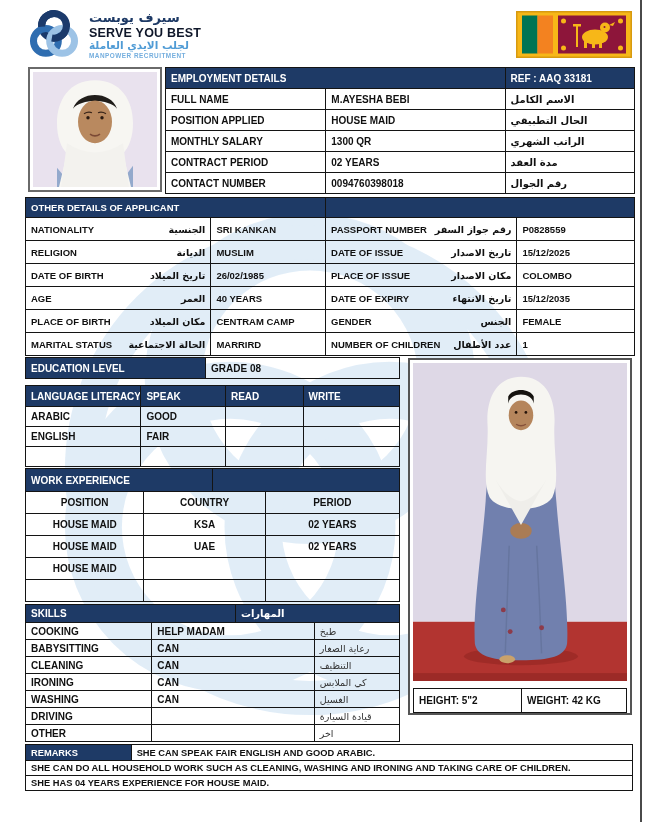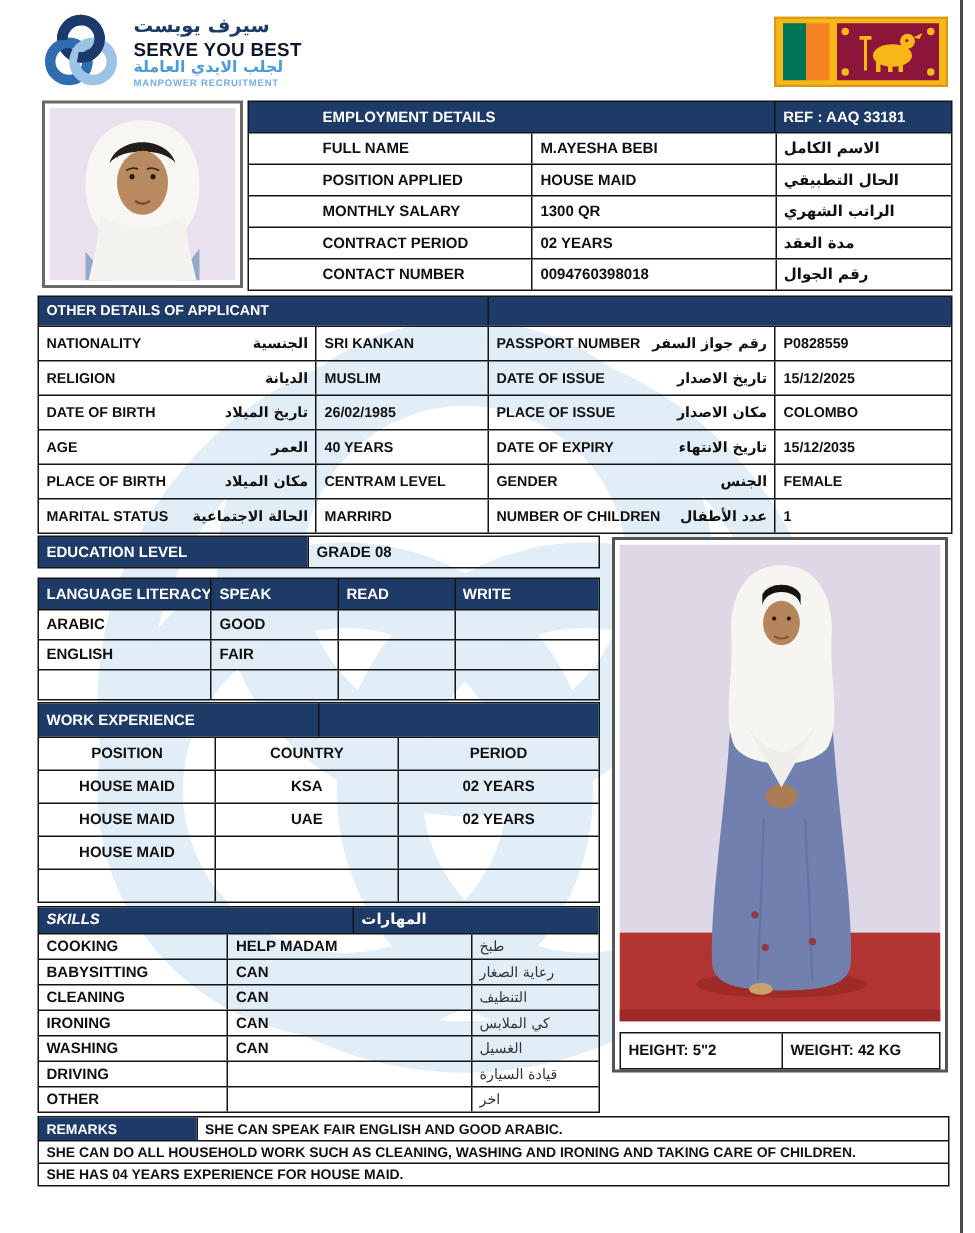--- a/index.html
+++ b/index.html
@@ -35,21 +35,21 @@
   .dual   { justify-content:space-between; }
   .ar { font-family:"DejaVu Sans",sans-serif; direction:rtl; }
   .ar-light { font-family:"DejaVu Sans",sans-serif; direction:rtl; font-weight:normal; color:#333; }
 
   
   .pp-box { left:28px; top:67px; width:134px; height:125px; border:2px solid #6a6a6a; background:#fff; padding:3px; }
   .pp-box svg { width:100%; height:100%; display:block; }
 
   
   .emp { left:165px; top:67px; width:470px; }
-  .emp .row { height:21px;padding-left:44px; }
+  .emp .row { height:21px; }
   .emp .row.hdr { height:20px; }
   .emp .c1 { width:160px; }
   .emp .c2 { width:180px; }
   .emp .c3 { width:130px; }
   .emp .hdr .c12 { width:340px; }
 
   
   .other { left:25px; top:197px; width:610px; }
   .other .row { height:23px; }
   .other .row.hdr { height:19px; }
@@ -81,21 +81,21 @@
   .work .bar .b1 { width:187px; }
   .work .bar .b2 { width:188px; }
   .work .row { height:22px; }
   .work .c1 { width:118px; }
   .work .c2 { width:122px; }
   .work .c3 { width:135px; }
 
   
   .skills { left:25px; top:604px; width:375px; }
   .skills .bar { height:17px; }
-  .skills .bar .b1 { width:210px;font-style:italic; }
+  .skills .bar .b1 { width:210px; }
   .skills .bar .b2 { width:165px; }
   .skills .row { height:17px; }
   .skills .c1 { width:145px; }
   .skills .c2 { width:132px;text-align:center; }
   .skills .c3 { width:98px; font-size:9.5px;margin-left:48px; }
 
   
   .remarks { left:25px; top:744px; width:608px; }
   .remarks .row { height:15px; }
   .remarks .cell { font-size:9.3px; }
@@ -269,21 +269,21 @@
           <span>DATE OF EXPIRY</span>
           <span class="ar">تاريخ الانتهاء</span>
         </div>
       <div class="cell c4">15/12/2035</div>
     </div>
     <div class="row">
       <div class="cell c1 dual">
           <span>PLACE OF BIRTH</span>
           <span class="ar">مكان الميلاد</span>
         </div>
-      <div class="cell c2">CENTRAM LEVEL</div>
+      <div class="cell c2">CENTRAM CAMP</div>
       <div class="cell c3 dual">
           <span>GENDER</span>
           <span class="ar">الجنس</span>
         </div>
       <div class="cell c4">FEMALE</div>
     </div>
     <div class="row">
       <div class="cell c1 dual">
           <span>MARITAL STATUS</span>
           <span class="ar">الحالة الاجتماعية</span>

